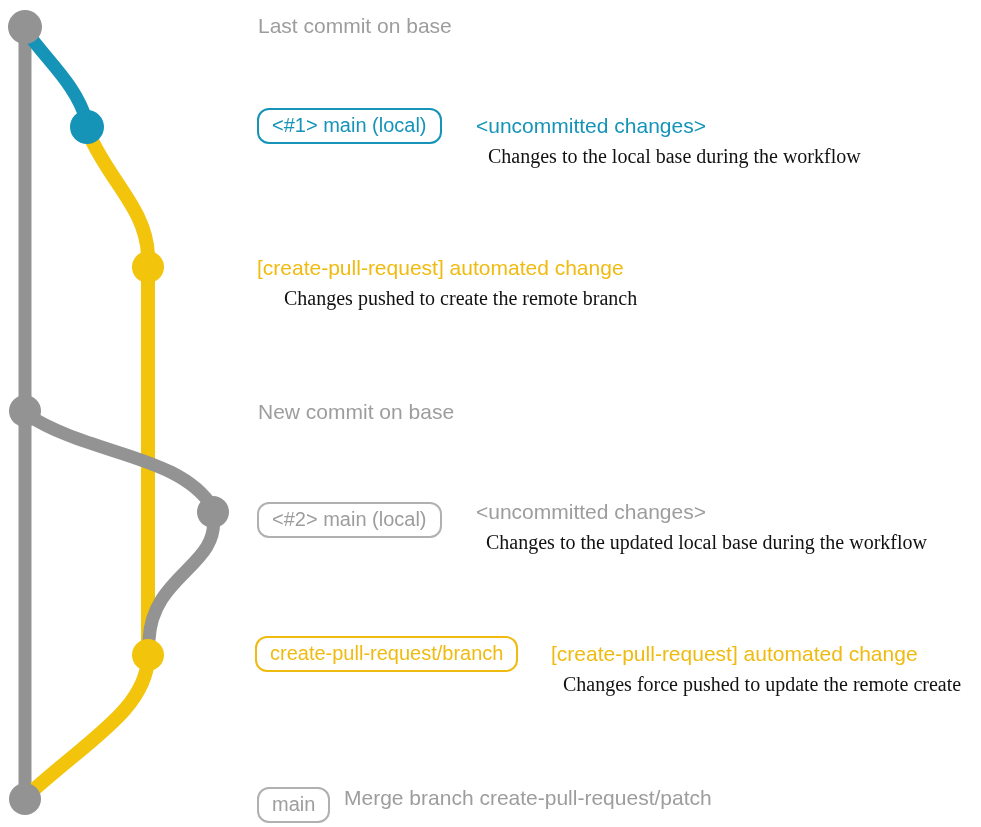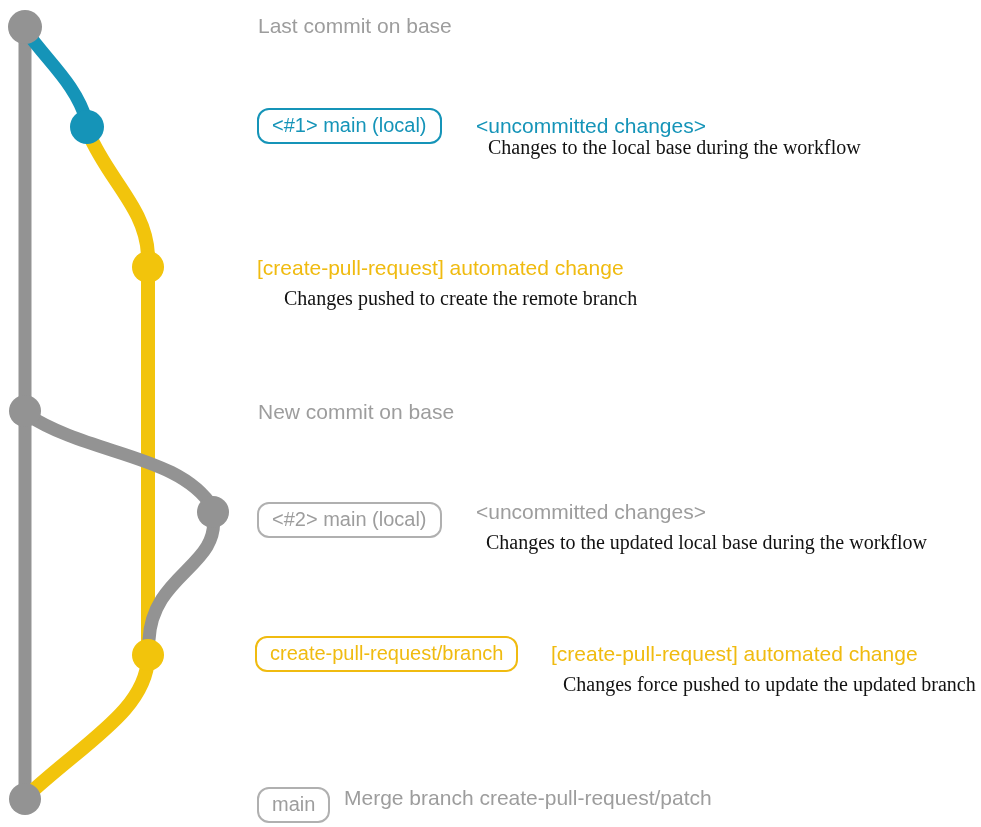--- a/index.html
+++ b/index.html
@@ -83,31 +83,31 @@
     <circle class="f-gray" cx="25" cy="411" r="16"></circle>
     <circle class="f-gray" cx="213" cy="512" r="16"></circle>
     <circle class="f-yellow" cx="148" cy="655" r="16"></circle>
     <circle class="f-gray" cx="25" cy="799" r="16"></circle>
   </svg>
 
   <div class="note" style="left:258px;top:13px">Last commit on base</div>
 
   <span class="badge teal" style="left:257px;top:108px">&lt;#1&gt; main (local)</span>
   <div class="headline teal" style="left:476px;top:113px">&lt;uncommitted changes&gt;</div>
-  <div class="desc" style="left:488px;top:135px">Changes to the local base during the workflow</div>
+  <div class="desc" style="left:488px;top:144px">Changes to the local base during the workflow</div>
 
   <div class="headline yellow" style="left:257px;top:255px">[create-pull-request] automated change</div>
   <div class="desc" style="left:284px;top:286px">Changes pushed to create the remote branch</div>
 
   <div class="note" style="left:258px;top:399px">New commit on base</div>
 
   <span class="badge gray" style="left:257px;top:494px">&lt;#2&gt; main (local)</span>
   <div class="headline gray" style="left:476px;top:499px">&lt;uncommitted changes&gt;</div>
   <div class="desc" style="left:486px;top:530px">Changes to the updated local base during the workflow</div>
 
   <span class="badge yellow" style="left:255px;top:636px">create-pull-request/branch</span>
   <div class="headline yellow" style="left:551px;top:641px">[create-pull-request] automated change</div>
-  <div class="desc" style="left:563px;top:672px">Changes force pushed to update the updated branch</div>
+  <div class="desc" style="left:563px;top:672px">Changes force pushed to update the remote create</div>
 
   <span class="badge gray" style="left:257px;top:779px">main</span>
   <div class="note" style="left:344px;top:785px">Merge branch create-pull-request/patch</div>
 
 </div>
 
 </body></html>

